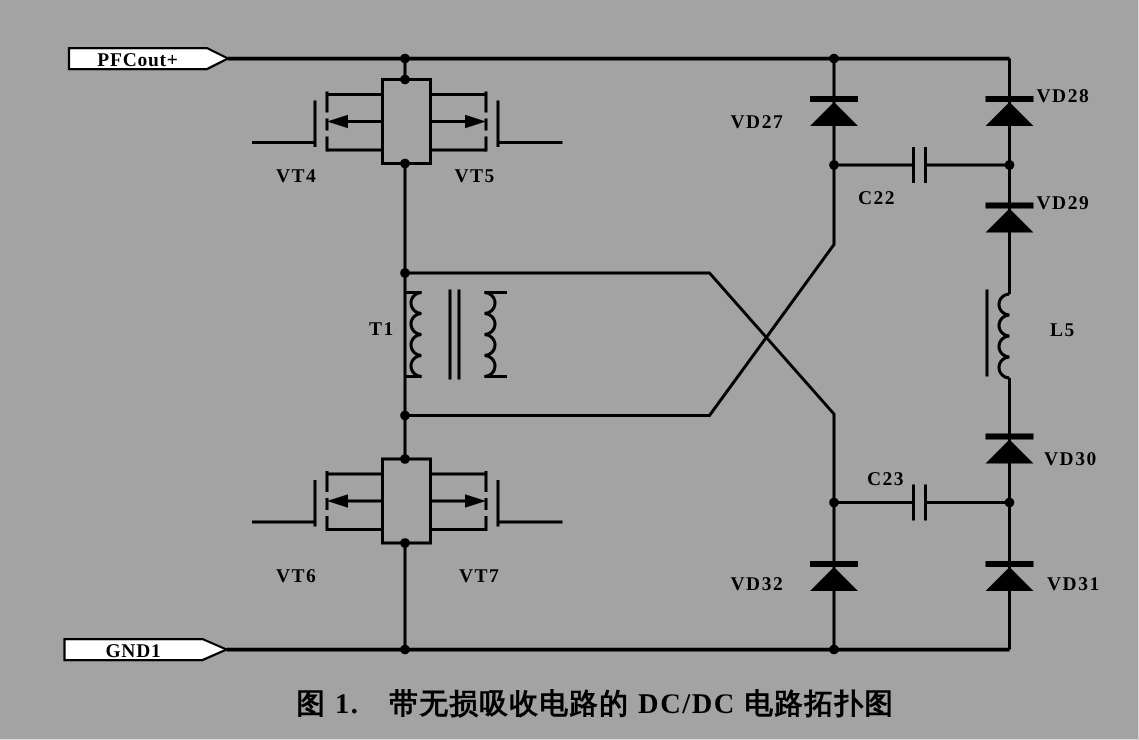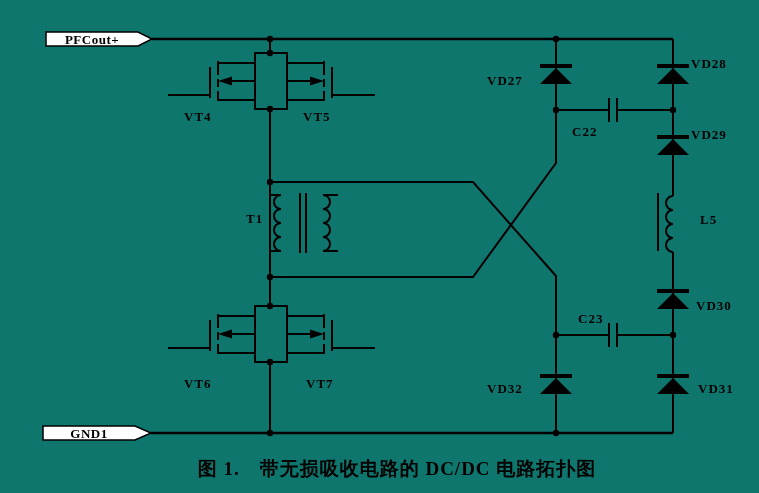--- a/index.html
+++ b/index.html
@@ -1,17 +1,17 @@
 <!DOCTYPE html>
 <html><head>
 <meta charset="utf-8">
 <style>
   html,body{margin:0;padding:0;background:#ffffff;}
   #canvas{
-    position:relative;width:759px;height:493px;background:#0f766e;overflow:hidden;
+    position:relative;width:759px;height:493px;background:#a3a3a3;overflow:hidden;
     font-family:"Liberation Serif","DejaVu Serif",serif;
   }
   svg{position:absolute;left:0;top:0;}
   svg text{
     font-family:"Liberation Serif","DejaVu Serif",serif;
     font-weight:bold;fill:#000000;font-size:13px;letter-spacing:1px;
   }
   svg text.tag-text{font-size:13px;letter-spacing:0.5px;}
   svg text.caption{font-size:19px;letter-spacing:1px;}
   .wire{stroke:#000000;stroke-width:2;fill:none;}

